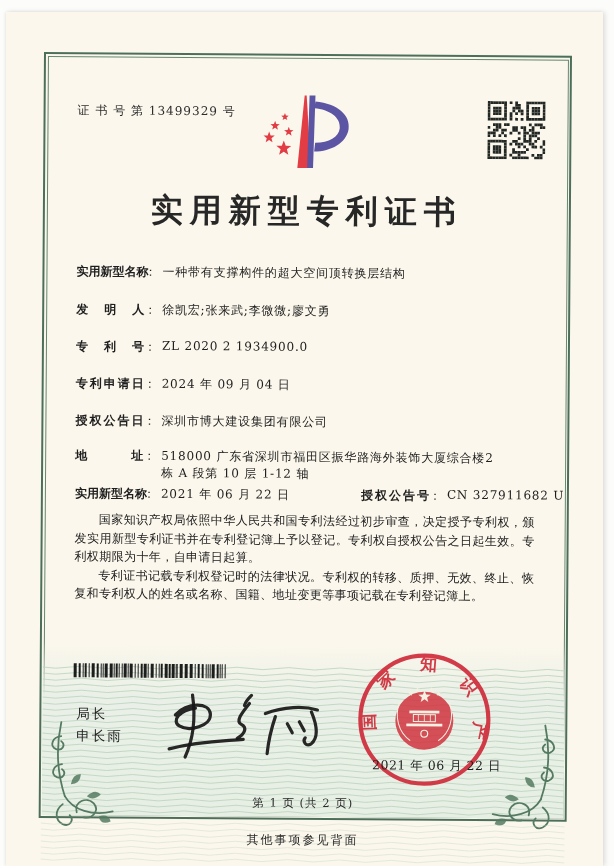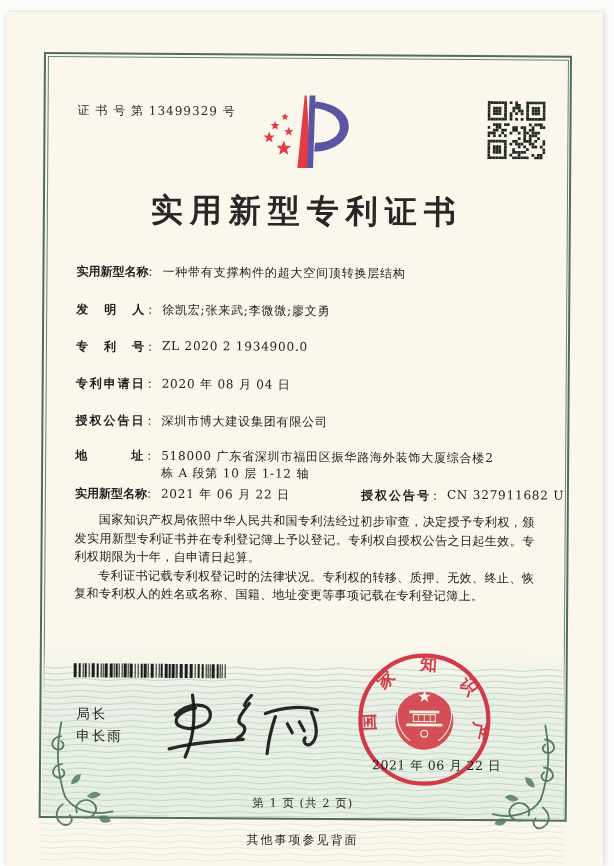--- a/index.html
+++ b/index.html
@@ -345,21 +345,21 @@
       <div class="frow" style="top:211px">
         <span class="flabel">实用新型名称</span><span class="fcolon">：</span><span class="fvalue">一种带有支撑构件的超大空间顶转换层结构</span>
       </div>
       <div class="frow" style="top:249px">
         <span class="flabel">发明人</span><span class="fcolon">：</span><span class="fvalue">徐凯宏;张来武;李微微;廖文勇</span>
       </div>
       <div class="frow" style="top:286px">
         <span class="flabel">专利号</span><span class="fcolon">：</span><span class="fvalue">ZL 2020 2 1934900.0</span>
       </div>
       <div class="frow" style="top:323px">
-        <span class="flabel">专利申请日</span><span class="fcolon">：</span><span class="fvalue">2020 年 08 月 04 日</span>
+        <span class="flabel">专利申请日</span><span class="fcolon">：</span><span class="fvalue">2024 年 09 月 04 日</span>
       </div>
       <div class="frow" style="top:360px">
         <span class="flabel">授权公告日</span><span class="fcolon">：</span><span class="fvalue">深圳市博大建设集团有限公司</span>
       </div>
       <div class="frow" style="top:395px">
         <span class="flabel">地址</span><span class="fcolon">：</span><span class="fvalue multiline">518000 广东省深圳市福田区振华路海外装饰大厦综合楼2
 栋 A 段第 10 层 1-12 轴</span>
       </div>
       <div class="frow" style="top:433px">
         <span class="flabel">实用新型名称</span><span class="fcolon">：</span><span class="fvalue">2021 年 06 月 22 日</span>

